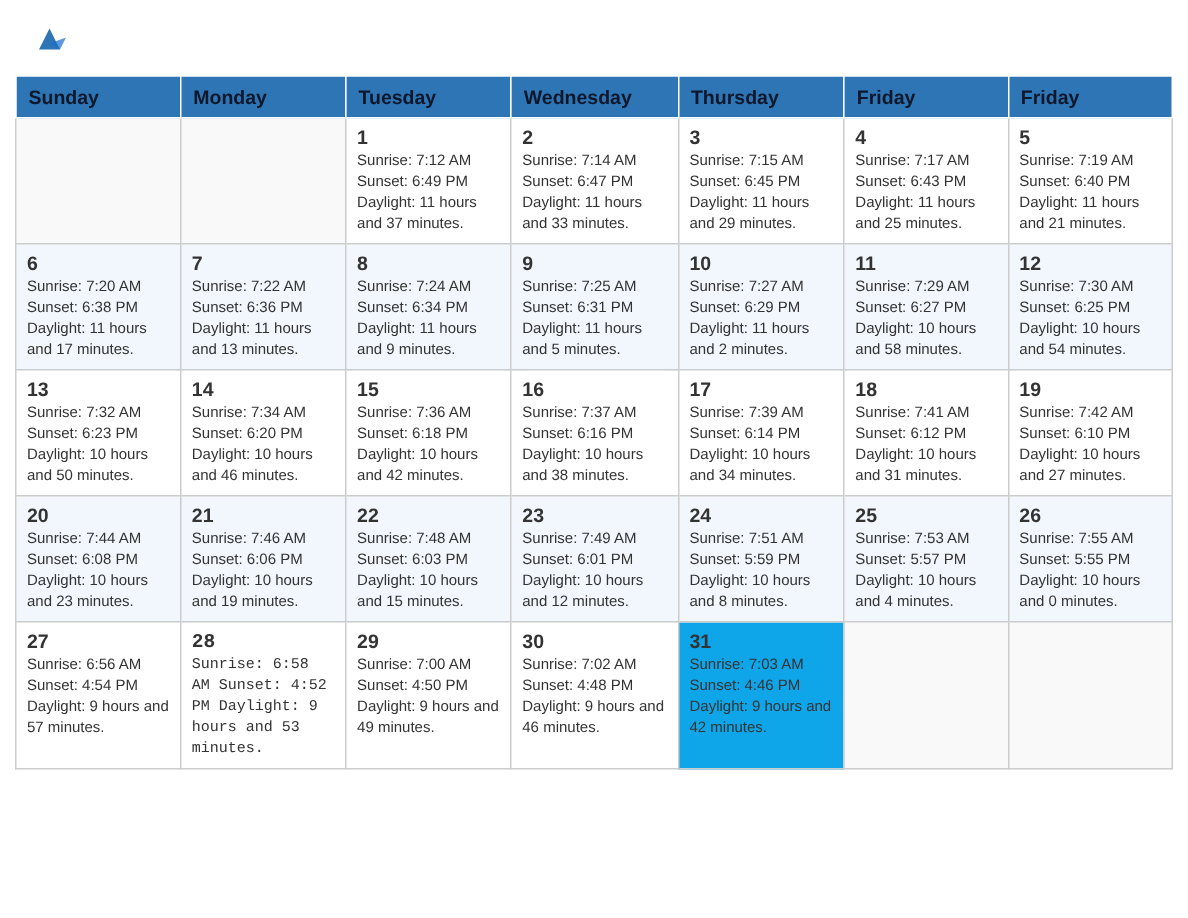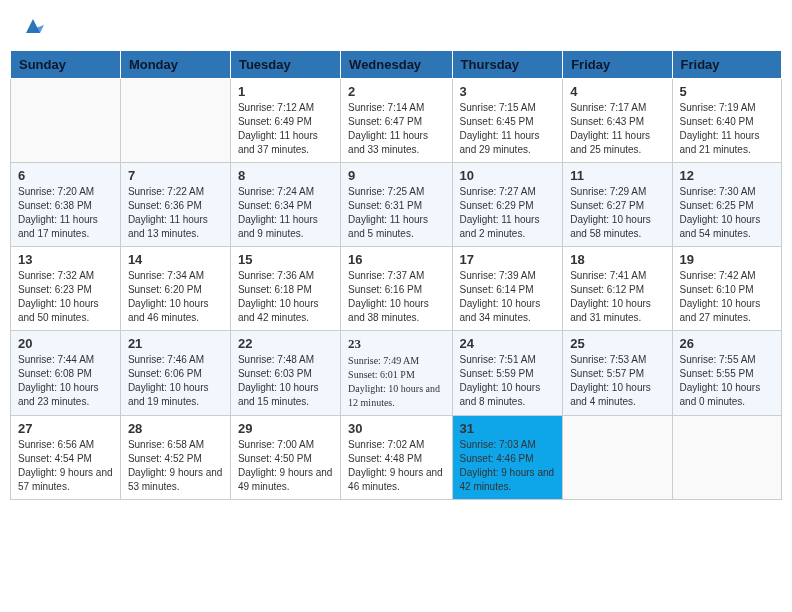--- a/index.html
+++ b/index.html
@@ -257,21 +257,21 @@
           <div class="day-info">Sunrise: 7:46 AM
 Sunset: 6:06 PM
 Daylight: 10 hours and 19 minutes.</div>
         </td>
         <td style="background-color: rgb(242, 247, 253);">
           <span class="day-number">22</span>
           <div class="day-info">Sunrise: 7:48 AM
 Sunset: 6:03 PM
 Daylight: 10 hours and 15 minutes.</div>
         </td>
-        <td style="background-color: rgb(242, 247, 253); font-family: Liberation Serif, serif;">
+        <td style="background-color: rgb(242, 247, 253);">
           <span class="day-number">23</span>
           <div class="day-info">Sunrise: 7:49 AM
 Sunset: 6:01 PM
 Daylight: 10 hours and 12 minutes.</div>
         </td>
         <td style="background-color: rgb(242, 247, 253); margin-top: 16px;">
           <span class="day-number">24</span>
           <div class="day-info">Sunrise: 7:51 AM
 Sunset: 5:59 PM
 Daylight: 10 hours and 8 minutes.</div>
@@ -289,21 +289,21 @@
 Daylight: 10 hours and 0 minutes.</div>
         </td>
       </tr>
       <tr>
         <td style="background-color: rgb(255, 255, 255);">
           <span class="day-number">27</span>
           <div class="day-info">Sunrise: 6:56 AM
 Sunset: 4:54 PM
 Daylight: 9 hours and 57 minutes.</div>
         </td>
-        <td style="background-color: rgb(255, 255, 255);">
+        <td style="background-color: rgb(255, 255, 255); font-family: Liberation Mono, monospace;">
           <span class="day-number">28</span>
           <div class="day-info">Sunrise: 6:58 AM
 Sunset: 4:52 PM
 Daylight: 9 hours and 53 minutes.</div>
         </td>
         <td style="background-color: rgb(255, 255, 255);">
           <span class="day-number">29</span>
           <div class="day-info">Sunrise: 7:00 AM
 Sunset: 4:50 PM
 Daylight: 9 hours and 49 minutes.</div>

